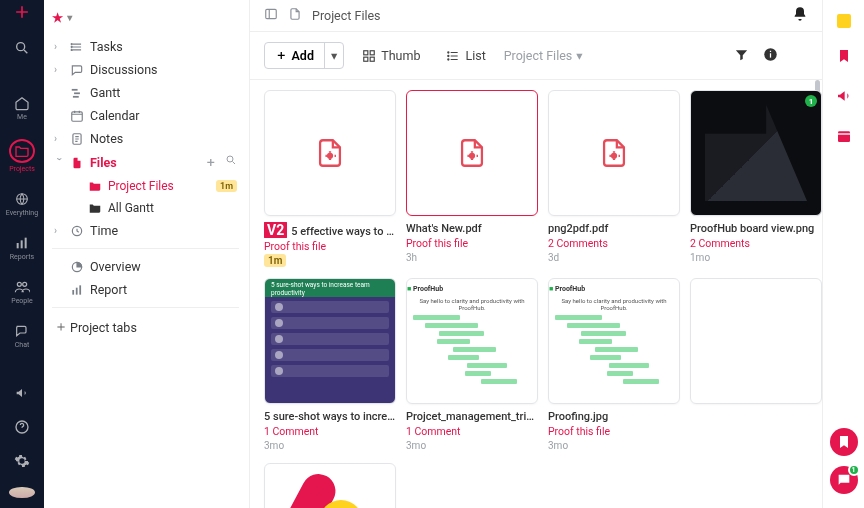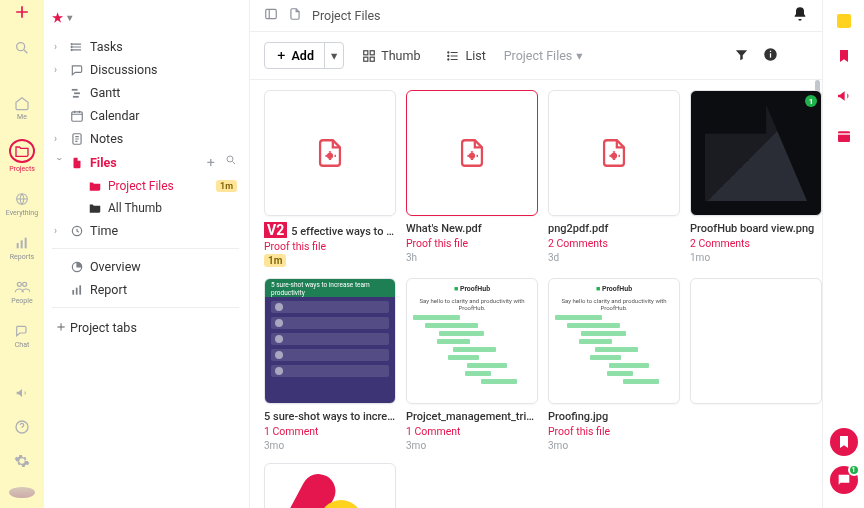--- a/index.html
+++ b/index.html
@@ -1,19 +1,19 @@
 <!DOCTYPE html>
 <html><head>
 <meta charset="utf-8">
 <style>
 * { box-sizing: border-box; margin: 0; padding: 0; font-family: -apple-system, BlinkMacSystemFont, "Segoe UI", Roboto, sans-serif; }
 body { display: flex; height: 508px; width: 864px; overflow: hidden; background: #fff; }
 
 
-.iconbar { width: 44px; background: #fef9c3; display: flex; flex-direction: column; align-items: center; padding-top: 2px; gap: 18px; color: #b5b5b5; font-size: 8px; }
+.iconbar { width: 44px; background: #0f172a; display: flex; flex-direction: column; align-items: center; padding-top: 2px; gap: 18px; color: #b5b5b5; font-size: 8px; }
 .iconbar .ibtn { width: 34px; height: 34px; display: flex; flex-direction: column; align-items: center; justify-content: center; border-radius: 6px; cursor: pointer; color: #aeb0b5; }
 .iconbar .ibtn svg { width: 16px; height: 16px; }
 .iconbar .ibtn.active { color: #e5154d; }
 .iconbar .ibtn.active .ring { border: 2px solid #e5154d; border-radius: 50%; width: 26px; height: 26px; display: flex; align-items: center; justify-content: center; }
 .iconbar .label { font-size: 7px; margin-top: 2px; color: #8c8f96; }
 .iconbar .spacer { flex: 1; }
 .iconbar .avatar { width: 26px; height: 26px; border-radius: 50%; background: linear-gradient(#d8c9b7,#caa); margin-bottom: 10px; }
 .iconbar .plus { color: #e5154d; }
 .iconbar .plus svg { width: 20px; height: 20px; }
 
@@ -66,21 +66,21 @@
 .thumb.dark { background:#0c0d10; }
 .thumb.dark::after { content:""; position:absolute; inset:14px; background:linear-gradient(135deg,#1a1c22 50%,#2a2d35 50%); clip-path: polygon(0 30%,60% 30%,60% 0,100% 100%,0 100%); }
 .thumb.purple { background:linear-gradient(180deg,#1d7f53 0,#1d7f53 18px,#3d3475 18px); padding:6px; }
 .thumb.purple .bars { position:absolute; top:22px; left:6px; right:6px; display:flex; flex-direction:column; gap:4px; }
 .thumb.purple .bars div{ height:12px; background:rgba(255,255,255,0.12); border-radius:2px; display:flex; align-items:center; }
 .thumb.purple .bars div::before{content:""; width:8px;height:8px;border-radius:50%;background:rgba(255,255,255,0.5); margin:0 4px;}
 .thumb.purple .tt { color:#fff; font-size:6.5px; position:absolute; top:2px; left:6px; right:6px; }
 .thumb.gantt { background:#fff; }
 .thumb.gantt .g { position:absolute; left:6px; right:6px; top:36px; display:flex; flex-direction:column; gap:3px; }
 .thumb.gantt .g span{ display:block; height:5px; background:#8fe0a8; border-radius:1px; }
-.thumb.gantt .brand { position:absolute; top:6px; left:0; right:0; text-align:center; font-size:7px; font-weight:700; }
+.thumb.gantt .brand { position:absolute; top:6px; left:0; right:0; font-size:7px; font-weight:700; }
 .thumb.gantt .brand b{color:#1fb24b;}
 .thumb.gantt .cap { position:absolute; top:18px; left:6px; right:6px; text-align:center; font-size:6px; color:#555; }
 .thumb .word { width:30px; height:38px; border:2px solid #2f6bd6; border-radius:3px; position:relative; }
 .thumb .word::before{content:"";position:absolute;top:-2px;right:-2px;width:10px;height:10px;background:#fff;border-left:2px solid #2f6bd6;border-bottom:2px solid #2f6bd6;}
 .thumb .word::after{content:"W";position:absolute;left:-6px;top:10px;width:16px;height:14px;background:#2f6bd6;color:#fff;font-size:10px;font-weight:700;display:flex;align-items:center;justify-content:center;border-radius:2px;}
 .thumb.shapes { background:#fff; }
 .thumb.shapes .a{position:absolute; width:44px;height:44px;background:#ffd21f;border-radius:50%;top:36px;left:54px;}
 .thumb.shapes .b{position:absolute; width:34px;height:70px;border-radius:17px;background:#e5154d;top:8px;left:28px;transform:rotate(28deg);}
 .thumb.gslides{background:#fff;}
 
@@ -245,21 +245,21 @@
       <svg class="ic" style="color:#e5154d" viewBox="0 0 24 24" fill="currentColor">
           <path d="M3 6h5l2 2h11v10a2 2 0 0 1-2 2H3z"></path>
         </svg>
       <span>Project Files</span>
       <span class="badge">1m</span>
     </div>
     <div class="row">
       <svg class="ic" style="color:#333" viewBox="0 0 24 24" fill="currentColor">
           <path d="M3 6h5l2 2h11v10a2 2 0 0 1-2 2H3z"></path>
         </svg>
-      <span>All Thumb</span>
+      <span>All Gantt</span>
     </div>
   </div>
 
   <div class="row">
       <span class="chev">›</span>
       <svg class="ic" viewBox="0 0 24 24" fill="none" stroke="currentColor" stroke-width="2">
         <circle cx="12" cy="12" r="8"></circle>
         <path d="M12 8v4l3 2"></path>
       </svg>
       <span>Time</span>

